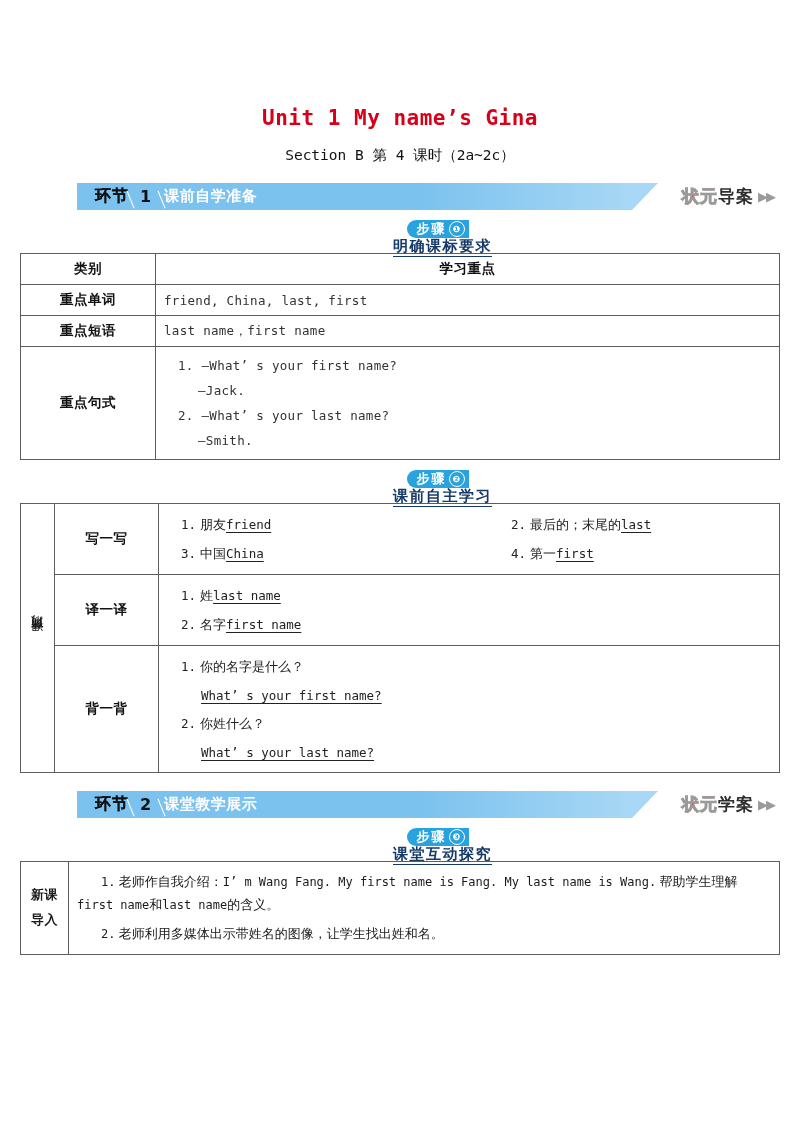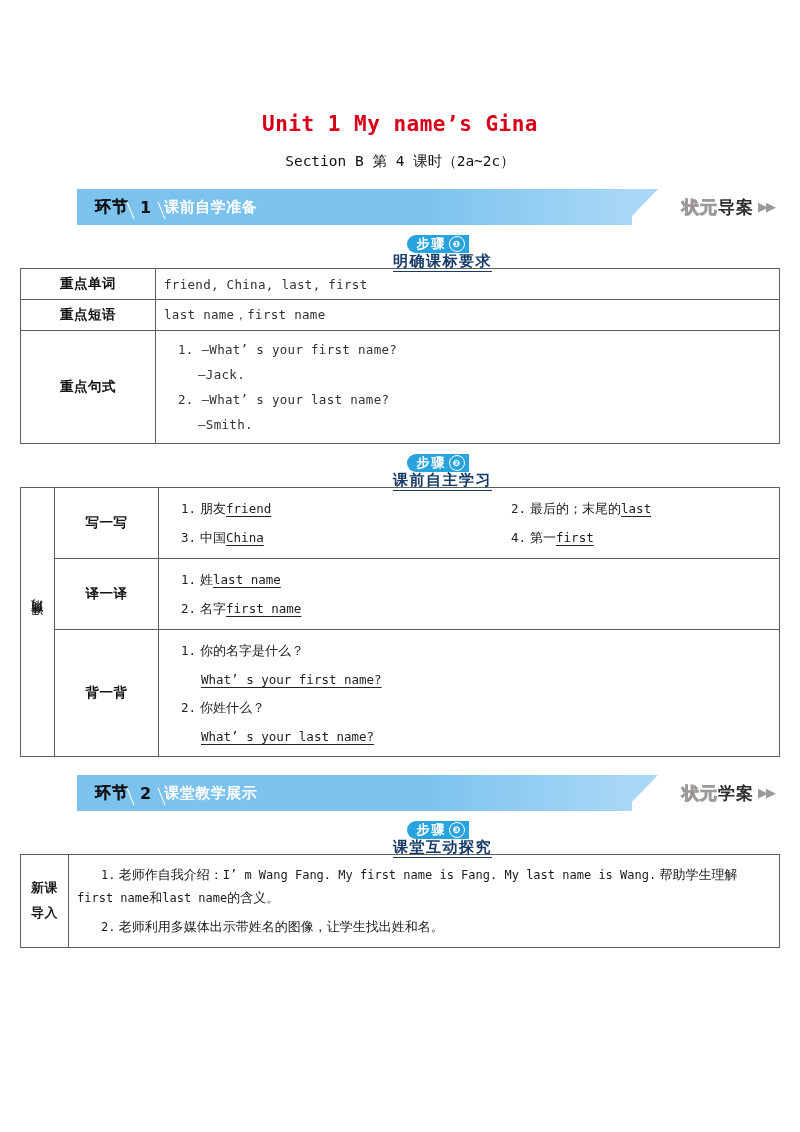--- a/index.html
+++ b/index.html
@@ -13,21 +13,21 @@
     font-family: "Liberation Serif", "DejaVu Serif", serif;
     color: #1a1a1a;
     position: relative;
     overflow: hidden;
   }
   .page {
     width: 800px;
     height: 1132px;
     position: relative;
     box-sizing: border-box;
-    padding: 12px 20px;
+    padding: 6px 20px;
     border-radius: 29px;
   }
 
   
   .doc-title {
     margin: 0;
     padding-top: 100px;
     text-align: center;
     color: #d80019;
     font-family: "DejaVu Sans Mono", "Liberation Mono", monospace;
@@ -40,21 +40,21 @@
     padding-top: 16px;
     text-align: center;
     color: #111;
     font-family: "DejaVu Sans Mono", "Liberation Mono", monospace;
     font-size: 14.5px;
   }
 
   
   .banner {
     position: relative;
-    height: 36px;
+    height: 27px;
     margin-top: 18px;
     display: flex;
     align-items: stretch;
   }
   .banner-left {
     position: relative;
     flex: 0 0 auto;
     width: 555px;
     margin-left: 57px;
     background: linear-gradient(to right, #7cc2ef 0%, #7cc2ef 62%, #a8d8f5 100%);
@@ -328,20 +328,24 @@
     <span class="step-title">明确课标要求</span>
   </div>
 
   <table class="sheet">
     <colgroup>
         <col style="width:135px">
         <col>
       </colgroup>
     <tbody>
       <tr>
+        <td class="cell-label">类别</td>
+        <td class="cell-label">学习重点</td>
+      </tr>
+      <tr>
         <td class="cell-label">重点单词</td>
         <td class="mono">friend, China, last, first</td>
       </tr>
       <tr>
         <td class="cell-label">重点短语</td>
         <td class="mono">last name，first name</td>
       </tr>
       <tr>
         <td class="cell-label">重点句式</td>
         <td>

